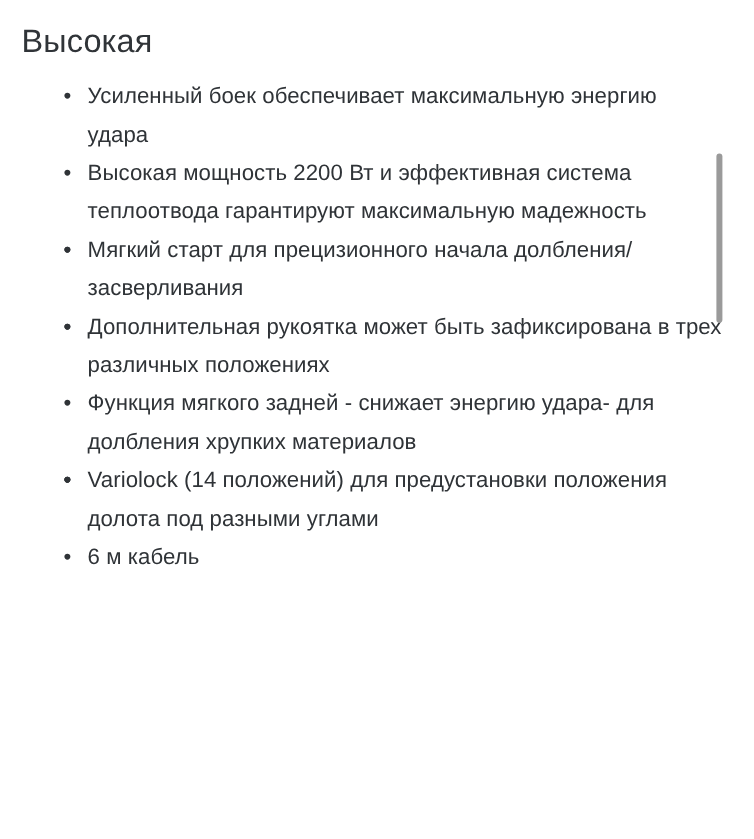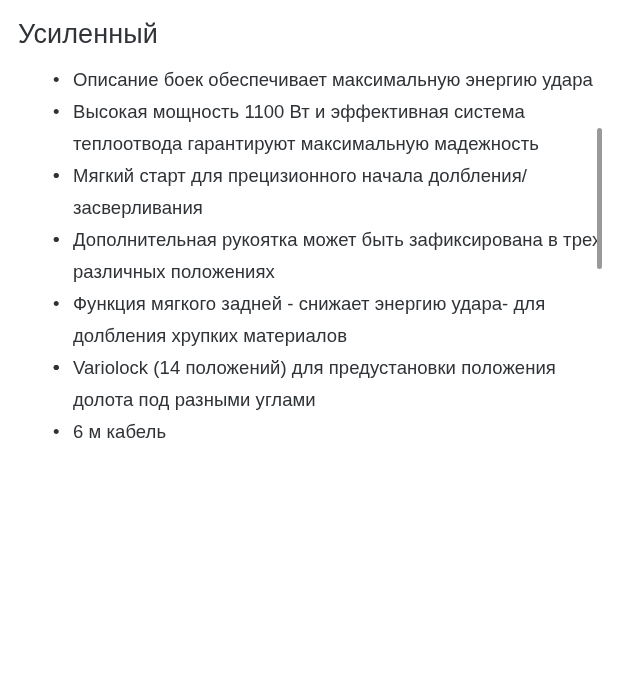--- a/index.html
+++ b/index.html
@@ -93,30 +93,30 @@
     height: 141px;
     background: #9a9a9a;
     border-radius: 3px;
   }
 </style>
 </head>
 <body>
 
 <div class="page">
 
-  <h1 class="section-title">Усиленный</h1>
+  <h1 class="section-title">Высокая</h1>
 
   <ul class="feature-list">
     <li class="feature-item">
       <span class="bullet">•</span>
-      <span class="feature-text">Описание боек обеспечивает максимальную энергию удара</span>
+      <span class="feature-text">Усиленный боек обеспечивает максимальную энергию удара</span>
     </li>
     <li class="feature-item">
       <span class="bullet">•</span>
-      <span class="feature-text">Высокая мощность 1100 Вт и эффективная система теплоотвода гарантируют максимальную мадежность</span>
+      <span class="feature-text">Высокая мощность 2200 Вт и эффективная система теплоотвода гарантируют максимальную мадежность</span>
     </li>
     <li class="feature-item">
       <span class="bullet">•</span>
     </li>
     <li class="feature-item">
       <span class="bullet">•</span>
       <span class="feature-text">Мягкий старт для прецизионного начала долбления/ засверливания</span>
     </li>
     <li class="feature-item">
       <span class="bullet">•</span>

